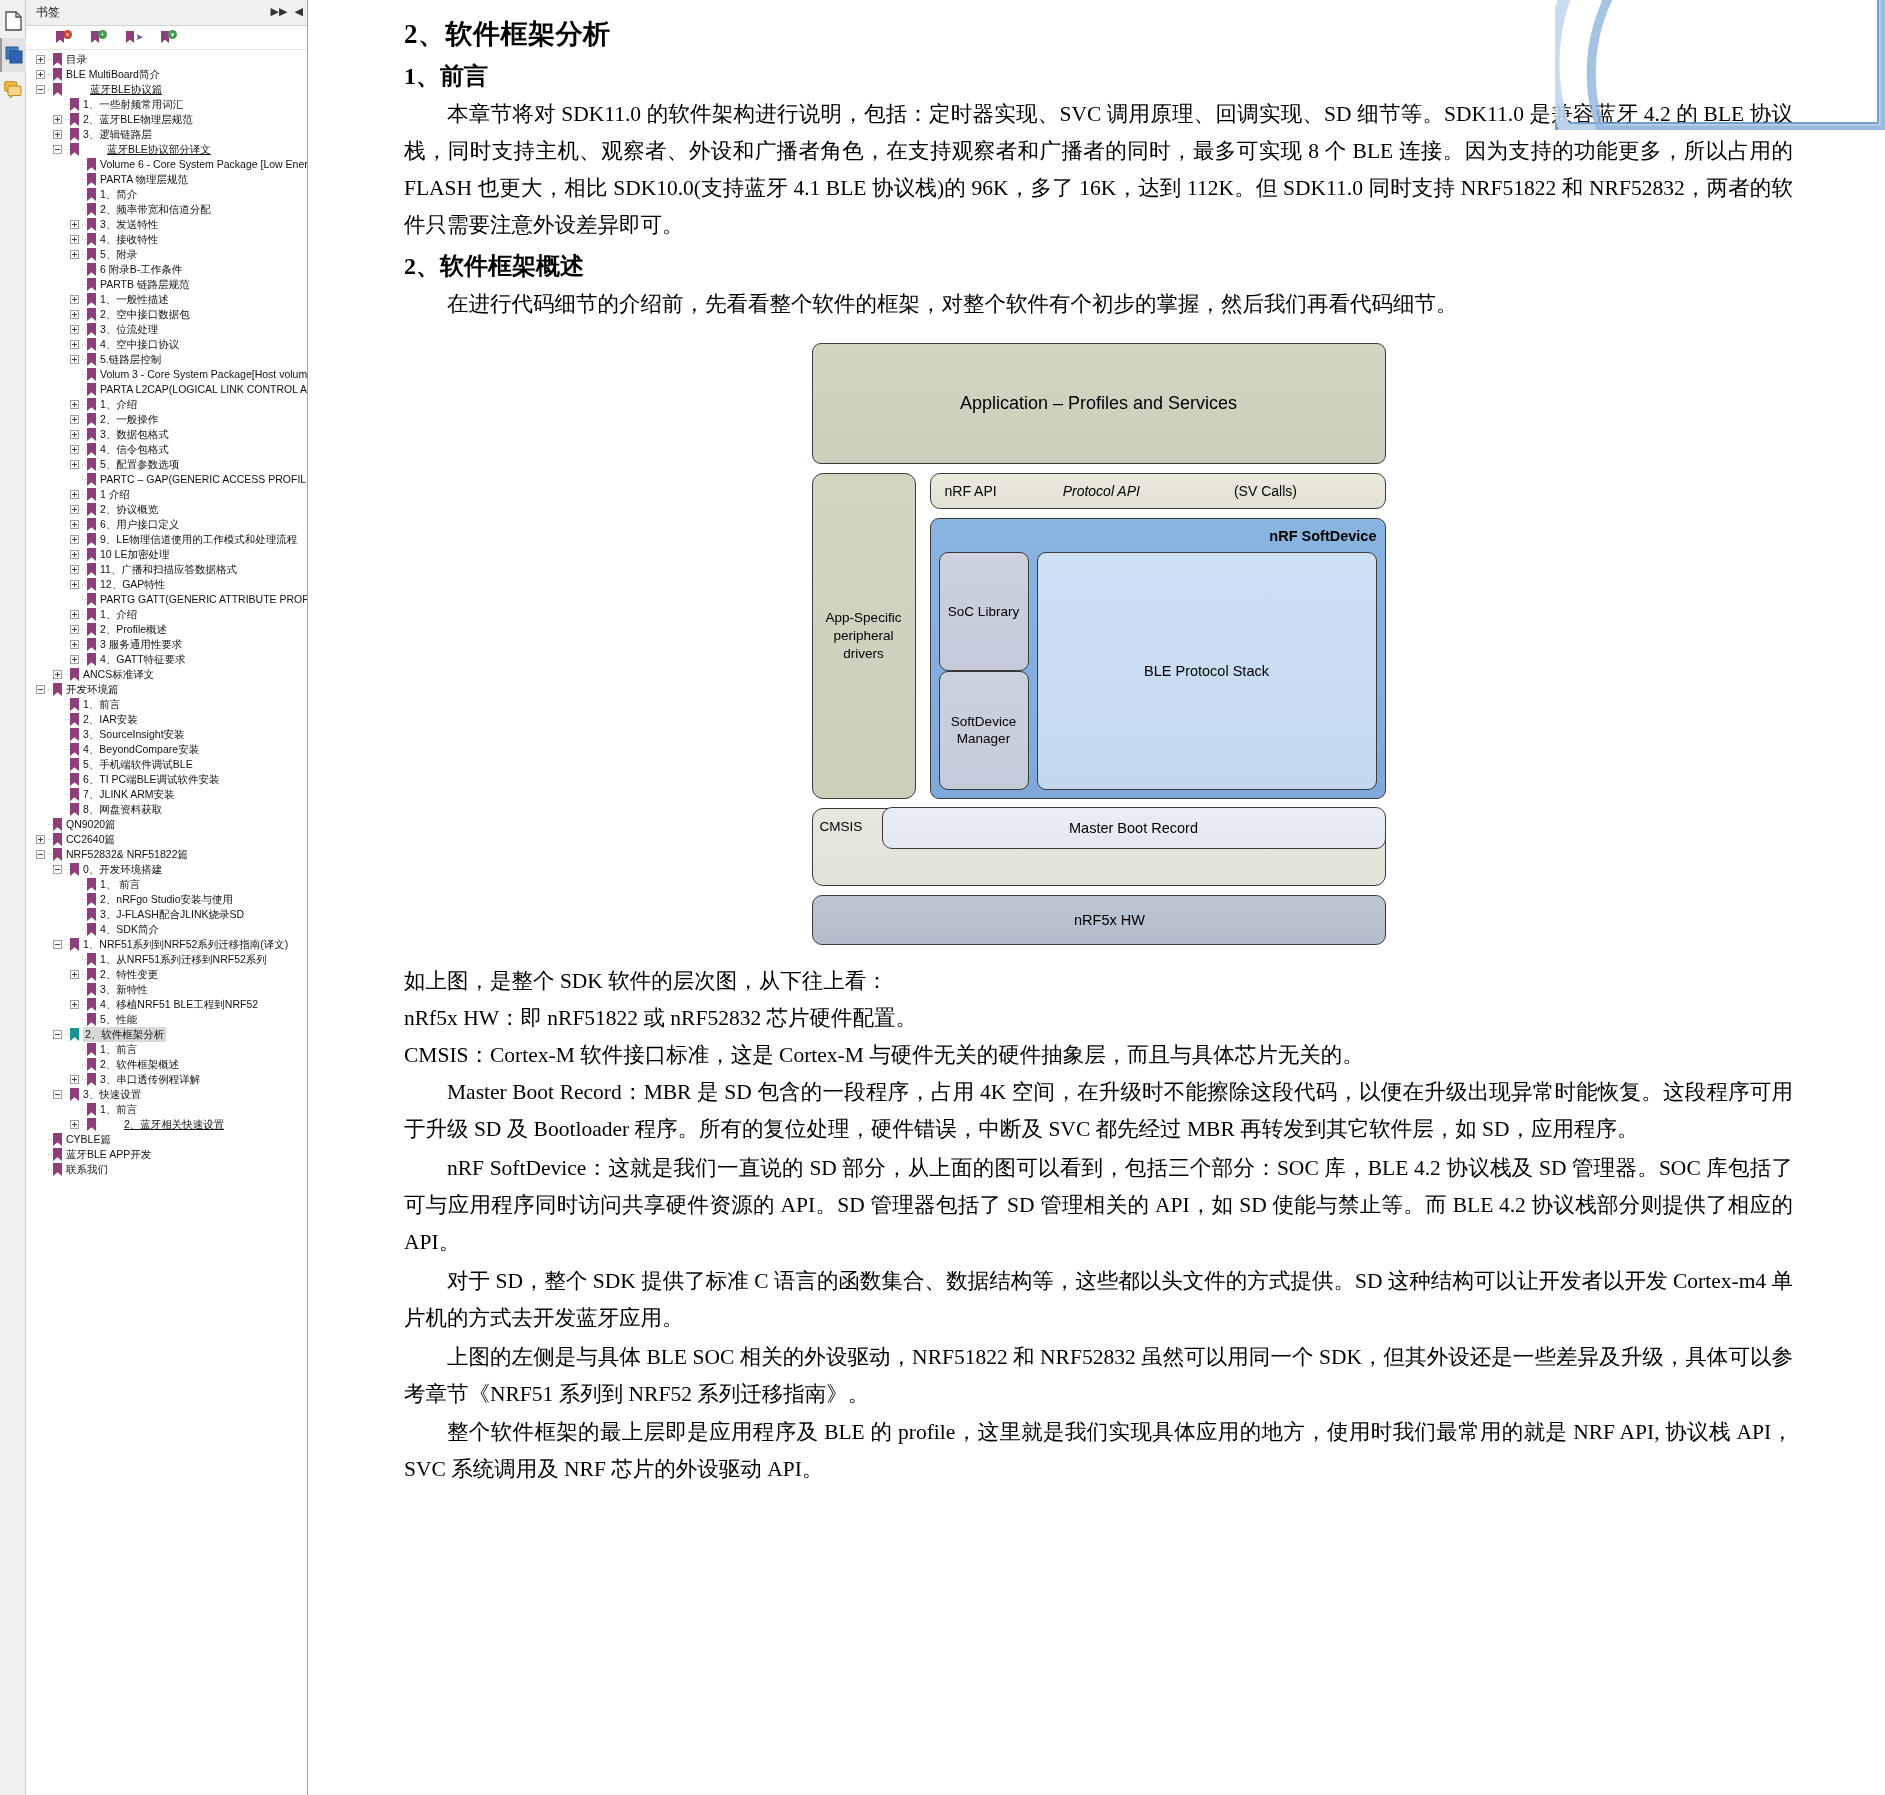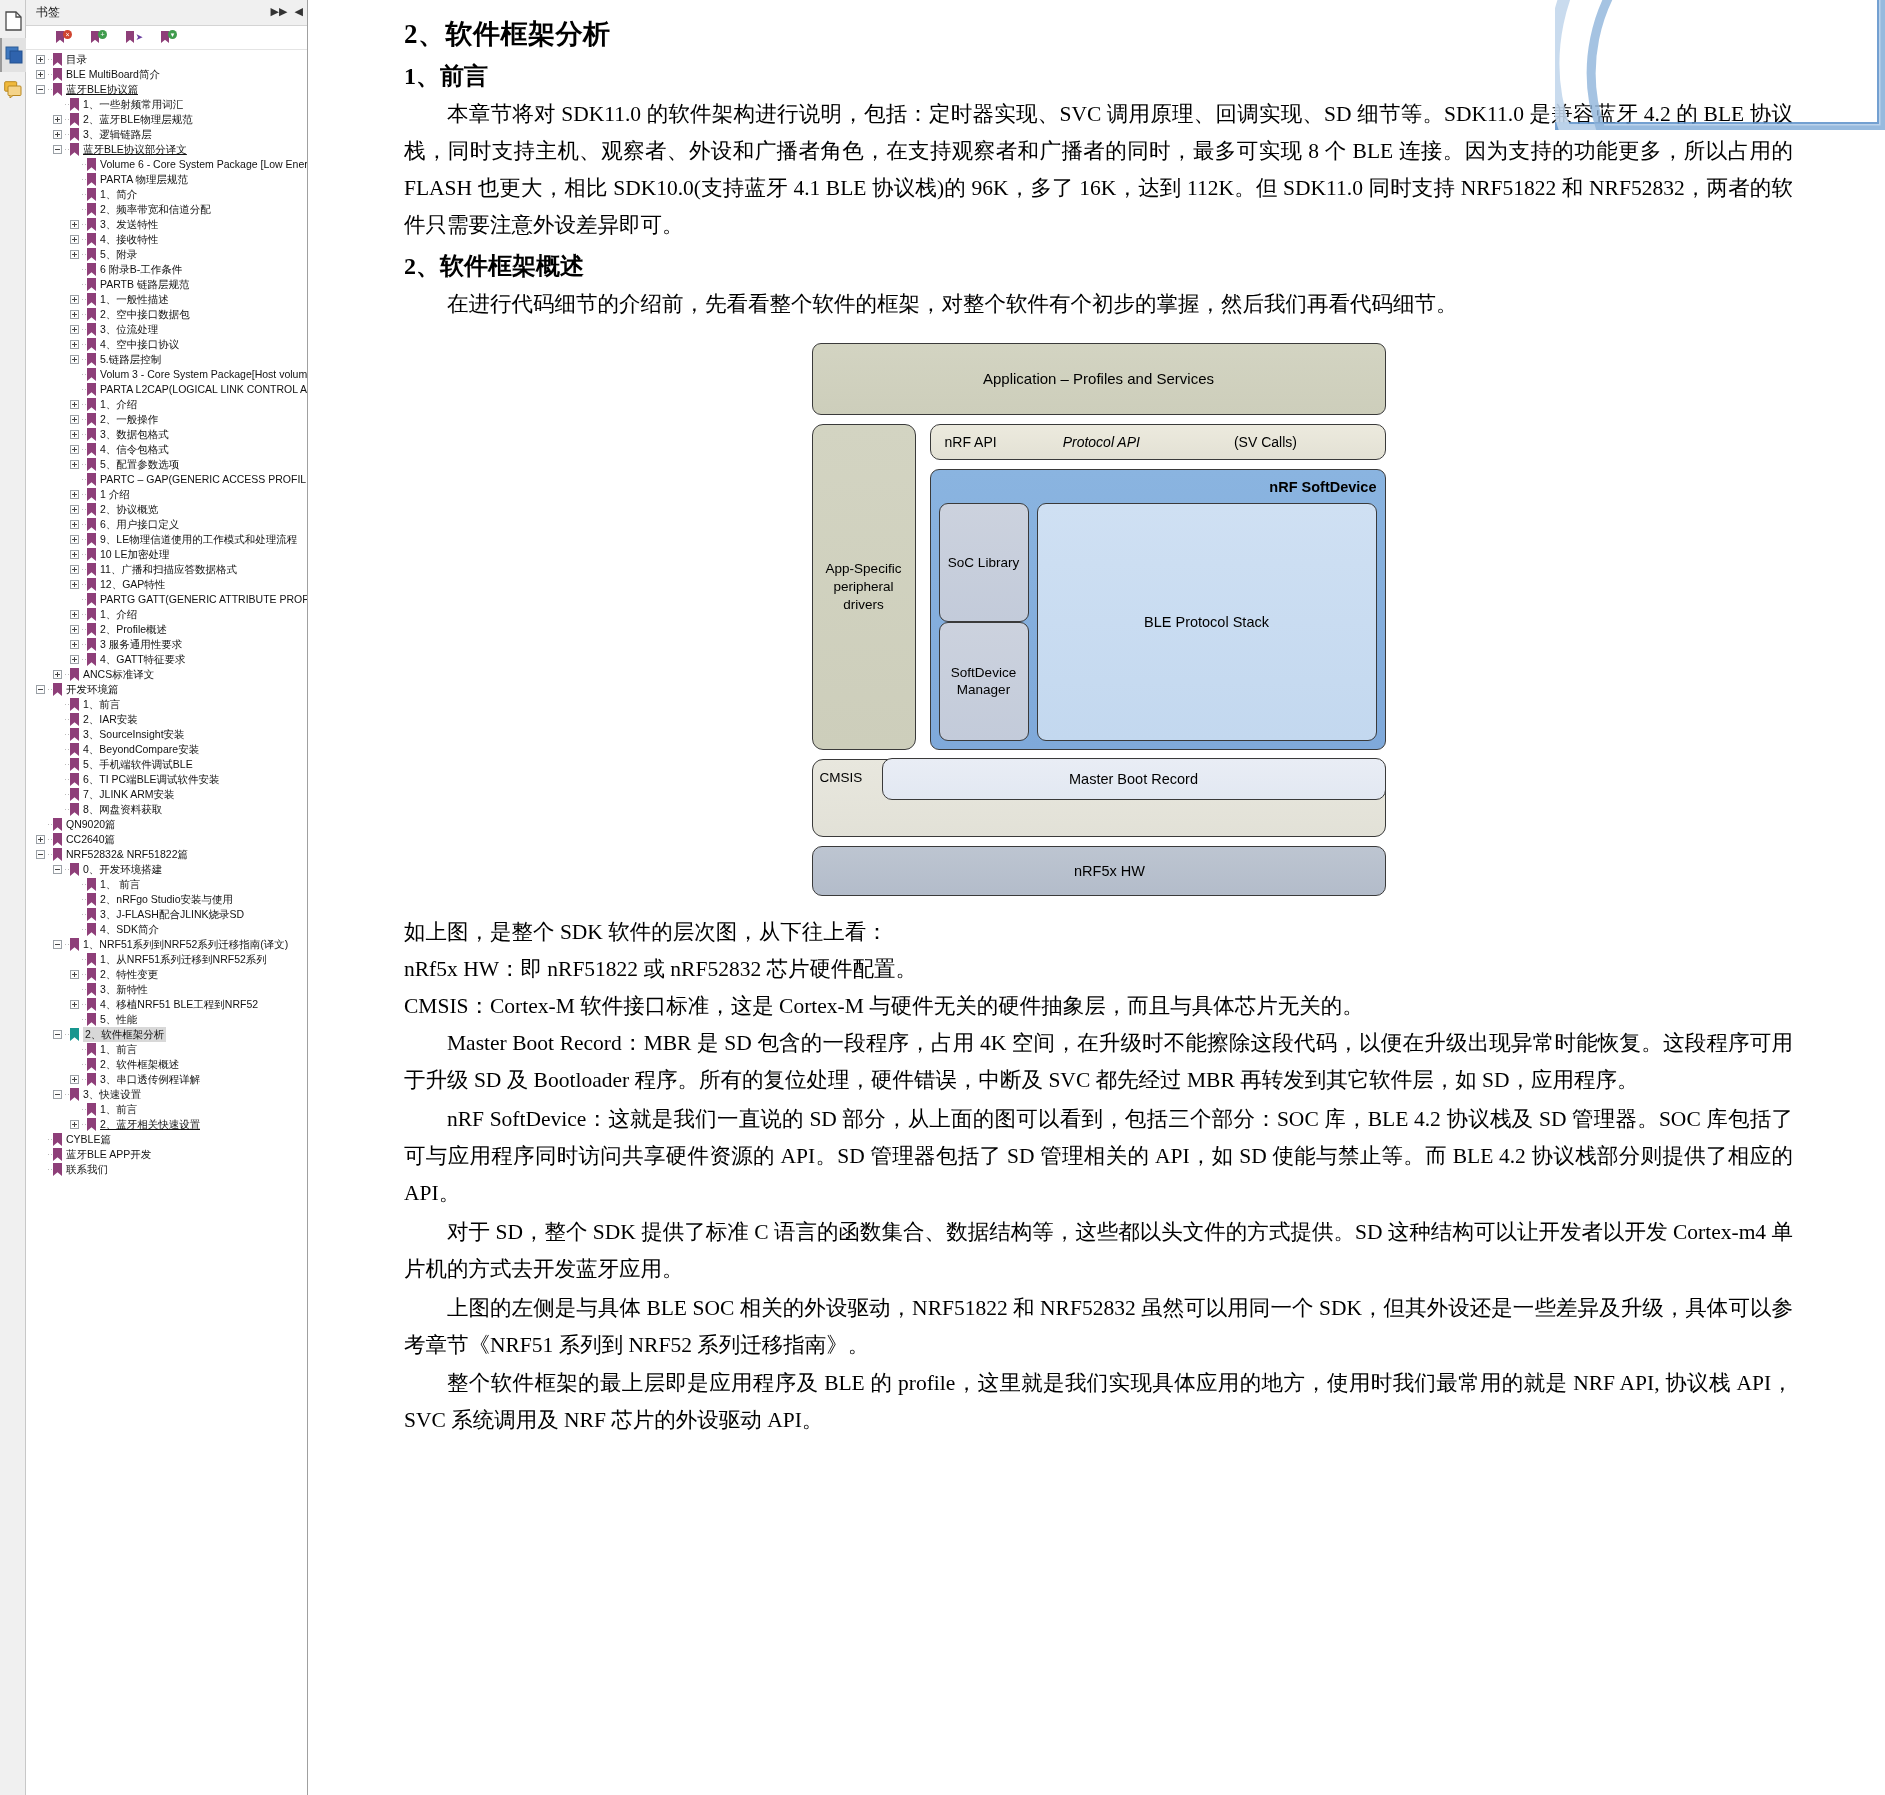--- a/index.html
+++ b/index.html
@@ -87,21 +87,21 @@
   .dots { width: 6px; flex: 0 0 6px; color: #b0b0b0; font-size: 9px; overflow:hidden;}
   .flag {
     width: 9px; height: 13px; flex: 0 0 9px;
     margin-right: 4px;
     background: #8e3f79;
     clip-path: polygon(0 0, 100% 0, 100% 100%, 50% 72%, 0 100%);
   }
   .flag.teal { background: #17968f; }
   .label { overflow: hidden; text-overflow: clip; }
   .node.sel .label { background: #d8d8d8; padding: 0 2px; }
-  .node.ul .label { text-decoration: underline; }
+  .node.ul .label { text-decoration: underline; margin-left: 24px; }
 
   
   .ticon { position: relative; width: 15px; height: 15px; }
   .ticon .fl {
     position: absolute; left: 0; top: 1px;
     width: 8px; height: 12px; background: #8e3f79;
     clip-path: polygon(0 0, 100% 0, 100% 100%, 50% 72%, 0 100%);
   }
   .ticon .badge {
     position: absolute; right: -1px; top: 0px;
@@ -157,24 +157,24 @@
   }
   .bx {
     border: 1px solid #3a3a3a;
     border-radius: 9px;
     display: flex; align-items: center; justify-content: center;
     text-align: center;
     color: #000;
     position: relative;
   }
   .bx-app {
-    height: 72px;
+    height: 121px;
     margin-left: 0px;
     background: linear-gradient(#d3d4c2, #cdcebb);
-    font-size: 15px;
+    font-size: 18px;
     justify-content: center;
   }
   .row2 { display: flex; gap: 14px; margin-top: 9px; }
   .bx-periph {
     width: 104px; height: 326px;
     background: linear-gradient(#d3d4c2, #cdcebb);
     font-size: 13.5px; line-height: 1.35;
     border-radius: 11px;
   }
   .rightcol { flex: 1 1 auto; display: flex; flex-direction: column; }

